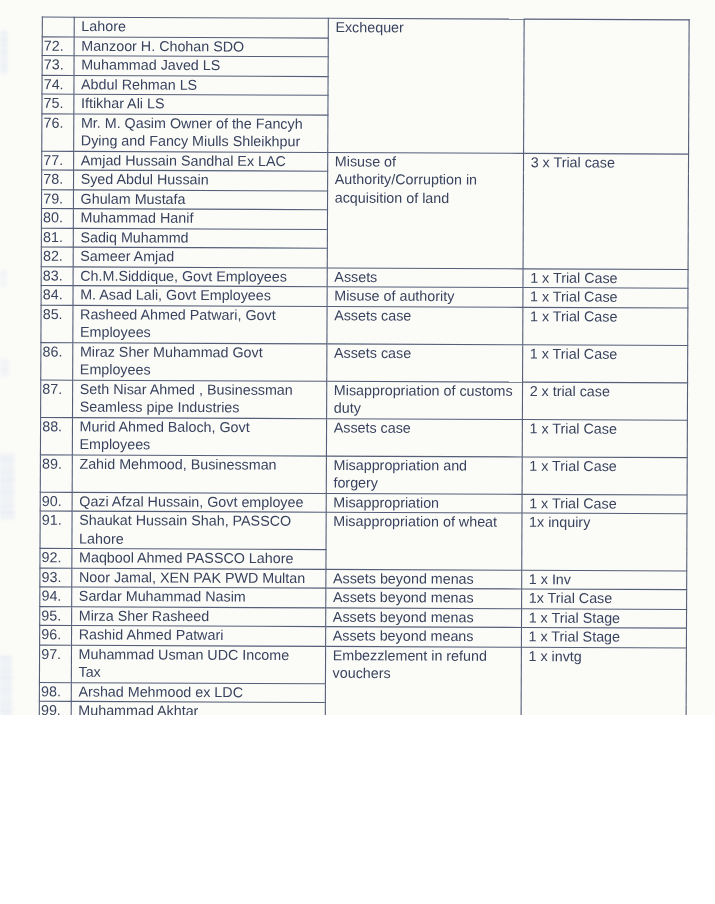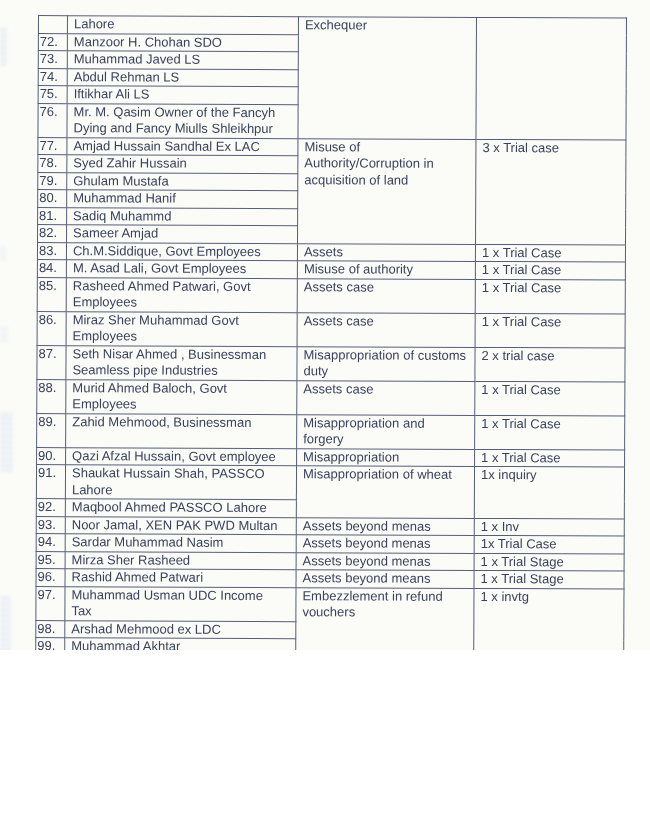--- a/index.html
+++ b/index.html
@@ -130,21 +130,21 @@
         <tr>
           <td class="col-num">77.</td>
           <td class="col-name">Amjad Hussain Sandhal Ex LAC</td>
           <td class="col-charge" rowspan="6">Misuse of
 Authority/Corruption in
 acquisition of land</td>
           <td class="col-status" rowspan="6">3 x Trial case</td>
         </tr>
         <tr>
           <td class="col-num">78.</td>
-          <td class="col-name">Syed Zahir Hussain</td>
+          <td class="col-name">Syed Abdul Hussain</td>
         </tr>
         <tr>
           <td class="col-num">79.</td>
           <td class="col-name">Ghulam Mustafa</td>
         </tr>
         <tr>
           <td class="col-num">80.</td>
           <td class="col-name">Muhammad Hanif</td>
         </tr>
         <tr>

